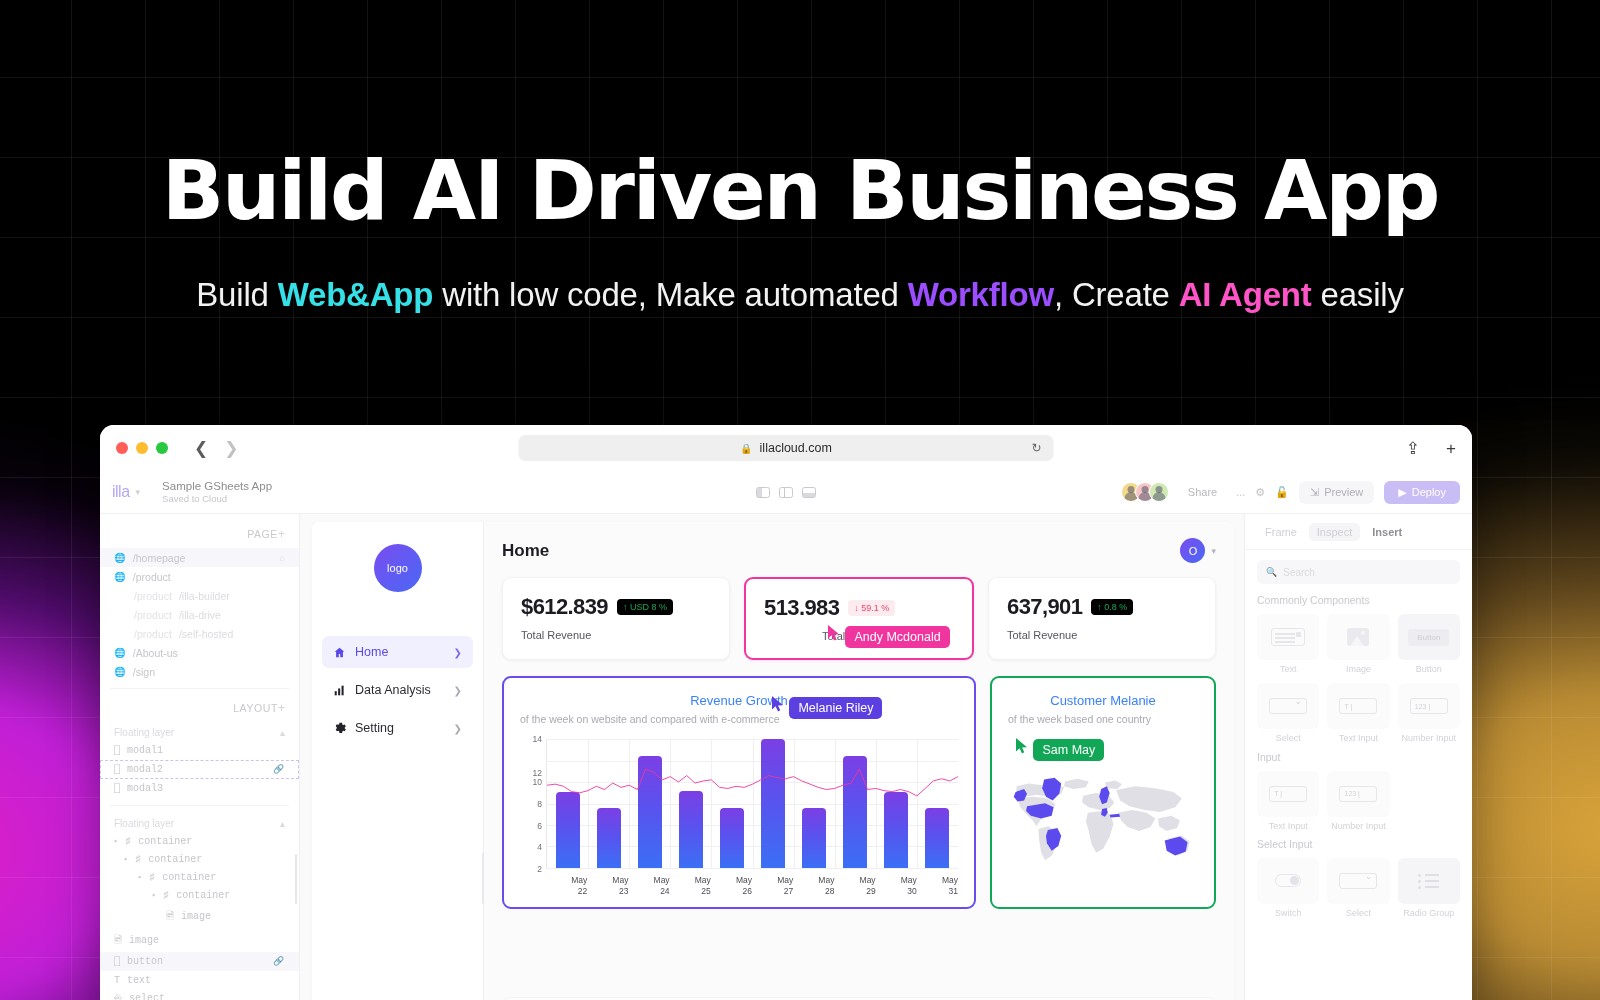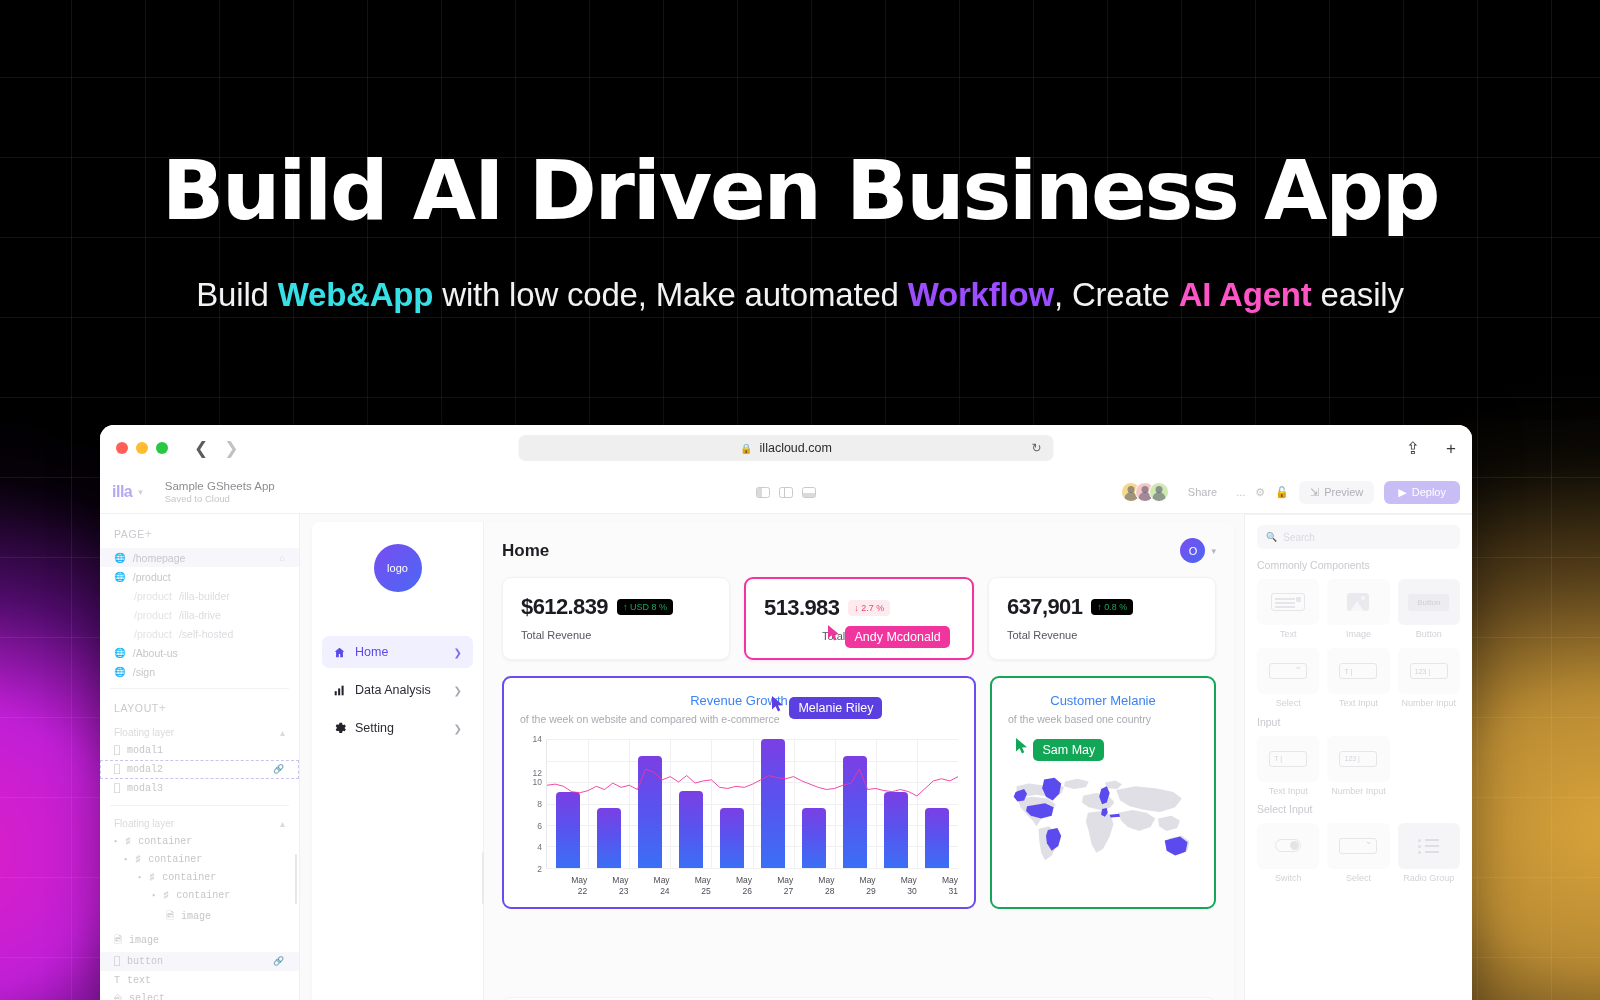--- a/index.html
+++ b/index.html
@@ -87,21 +87,21 @@
   .urlbar .host { font-size: 12.5px; color: #2b2b2b; }
   .urlbar .reload { position: absolute; right: 12px; font-size: 12px; color: #666; }
   .chrome-right { margin-left: auto; display: flex; gap: 26px; align-items: center; color: #3b3b3b; }
   .chrome-right .ic { font-size: 17px; line-height: 1; }
 
   
   .illa-bar {
     height: 42px; display: flex; align-items: center; padding: 0 12px;
     background: #fff; position: relative;
   }
-  .illa-logo { font-size: 16px; font-weight: 700; color: #B5A8F5; letter-spacing: -0.5px; }
+  .illa-logo { font-size: 16px; font-weight: 400; color: #B5A8F5; letter-spacing: -0.5px; }
   .illa-caret { font-size: 9px; color: #cfcfcf; margin-left: 6px; }
   .app-title-wrap { margin-left: 22px; line-height: 1.25; }
   .app-title { font-size: 11.5px; color: #8d8d92; }
   .app-sub { font-size: 9.5px; color: #c6c6cb; }
   .layout-toggles { position: absolute; left: 50%; transform: translateX(-50%); display: flex; gap: 9px; }
   .lt { width: 14px; height: 11px; border: 1.3px solid #c9c9ce; border-radius: 2.5px; position: relative; }
   .lt.a::before { content:""; position:absolute; left:0; top:0; bottom:0; width:5px; background:#d9d9de; border-radius:1.5px 0 0 1.5px; }
   .lt.b::before { content:""; position:absolute; left:4px; top:0; bottom:0; width:1.3px; background:#c9c9ce; }
   .lt.c::before { content:""; position:absolute; left:0; right:0; bottom:0; height:4px; background:#d9d9de; border-radius:0 0 1.5px 1.5px; }
   .illa-right { margin-left: auto; display: flex; align-items: center; gap: 10px; }
@@ -114,21 +114,21 @@
   .tb-btn { font-size: 11px; color: #b9b9be; padding: 4px 9px; border-radius: 5px; }
   .tb-ic { font-size: 11px; color: #c4c4c9; }
   .preview-btn { font-size: 11px; color: #b0b0b6; background: #f6f6f8; padding: 5px 11px; border-radius: 6px; display:flex; align-items:center; gap:5px;}
   .deploy-btn { font-size: 11px; color: #ffffff; background: #C8BDF5; padding: 5px 14px; border-radius: 6px; display:flex; align-items:center; gap:5px; }
 
   
   .illa-body { display: flex; height: 512px; background: #fafafa; border-top: 1px solid #f0f0f2; }
 
   
   .left-panel { width: 200px; background: #fff; border-right: 1px solid #f0f0f2; padding-top: 8px; font-size: 10.5px; position: relative; }
-  .lp-head { display: flex; align-items: center; justify-content: flex-start; padding: 5px 14px 7px 14px; }
+  .lp-head { display: flex; align-items: center; justify-content: flex-end; padding: 5px 14px 7px 14px; }
   .lp-head .t { font-size: 10.5px; color: #c9c9ce; letter-spacing: 0.6px; }
   .lp-head .plus { font-size: 12px; color: #d4d4d9; }
   .lp-row { display: flex; align-items: center; gap: 7px; padding: 3.5px 14px; color: #c6c6cb; font-size: 10.5px; }
   .lp-row.sel { background: #f7f7fb; }
   .lp-row .gicon { font-size: 9.5px; color: #d0d0d6; }
   .lp-row .tail { margin-left: auto; font-size: 9px; color: #d6d6dc; }
   .lp-sub { padding-left: 34px; color: #dcdce1; }
   .lp-sub .muted { color: #e3e3e8; }
   .lp-divider { height: 1px; background: #f2f2f4; margin: 7px 10px; }
   .lp-section { font-size: 10px; color: #dadadf; padding: 5px 14px 3px 14px; display:flex; align-items:center; justify-content: space-between;}
@@ -476,21 +476,21 @@
                 </span>
               </div>
               <div class="stat-lbl">Total Revenue</div>
             </div>
 
             <div class="stat-card sel-pink">
               <div class="stat-top">
                 <span class="stat-val">513.983</span>
                 <span class="badge down">
                   <span>↓</span>
-                  <span>2.7 %</span>
+                  <span>59.1 %</span>
                 </span>
               </div>
               <div class="stat-lbl">Total Customer</div>
 
               <div class="cursor pink" style="left:82px; top:46px;">
                 <svg width="13" height="16" viewBox="0 0 13 16">
                     <path d="M0 0 L0 13.5 L3.6 10.3 L6 15.4 L8.3 14.3 L6 9.4 L11 9.2 Z" fill="#F0359E"></path>
                   </svg>
                 <div class="tag">Andy Mcdonald</div>
               </div>
@@ -652,20 +652,25 @@
           </div>
 
           <div class="bottom-card">
             
           </div>
         </div>
       </div>
     </div>
 
     <div class="right-panel">
+      <div class="rp-tabs">
+        <div class="rp-tab">Frame</div>
+        <div class="rp-tab soft">Inspect</div>
+        <div class="rp-tab active">Insert</div>
+      </div>
       <div class="rp-divider"></div>
       <div class="rp-search">
         <span class="q">🔍</span>
         <span class="ph">Search</span>
       </div>
 
       <div class="rp-group-title">Commonly Components</div>
       <div class="rp-grid">
         <div class="rp-item">
           <div class="rp-box">

